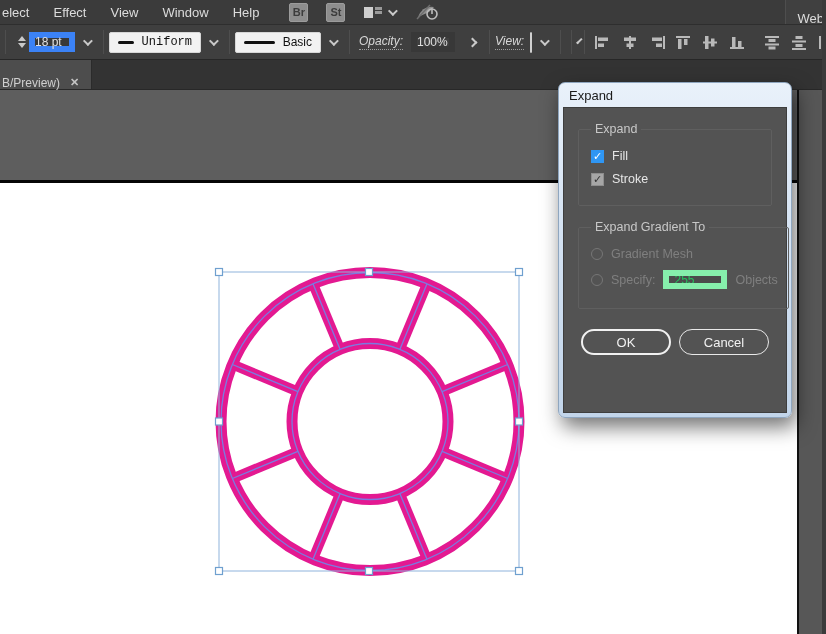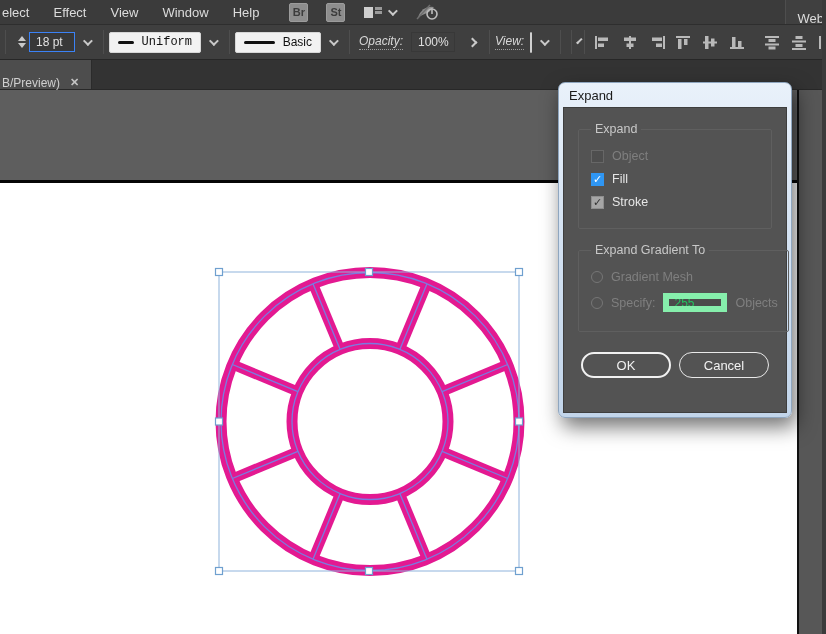--- a/index.html
+++ b/index.html
@@ -24,22 +24,22 @@
 
   
   .controlbar { position:absolute; left:0; top:24px; width:826px; height:36px;
     background:#3f3f3f; border-top:1px solid #2e2e2e; border-bottom:1px solid #272727;
     display:flex; align-items:center; color:#d8d8d8; font-size:12px; }
   .vdiv { width:1px; height:24px; background:#2e2e2e; border-right:1px solid #4e4e4e; margin:0 5px; }
   .stepper { display:flex; flex-direction:column; gap:2px; margin-left:4px; padding:0 3px; }
   .stepper i { width:0; height:0; border-left:4px solid transparent; border-right:4px solid transparent; display:block; }
   .stepper .up { border-bottom:5px solid #c9c9c9; }
   .stepper .dn { border-top:5px solid #c9c9c9; }
-  .field-dark { background:#383838; border:1px solid #3b82f6; color:#e0e0e0;
-    padding:2px 6px; min-width:46px; height:20px; display:flex; align-items:center; }
+  .field-dark { background:#383838; border:6px solid #3b82f6; color:#e0e0e0;
+    padding:2px 0; min-width:46px; height:20px; display:flex; align-items:center; }
   .chev-btn { padding:0 8px; height:20px; display:flex; align-items:center; }
   .white-dd { background:#f2f2f2; border:1px solid #d7d7d7; border-radius:2px; height:21px;
     display:flex; align-items:center; gap:8px; padding:0 8px; color:#111; }
   .stroke-line { width:40px; height:3px; background:#111; border-radius:2px; }
   .dotted-label { border-bottom:1px dotted #9f9f9f; padding-bottom:1px;font-style:italic; }
   .chev-right { width:7px; height:7px; border-right:2px solid #c9c9c9; border-top:2px solid #c9c9c9;
     transform:rotate(45deg); display:inline-block; }
   .style-swatch { width:26px; height:21px; background:#f4f4f4; border:1px solid #d0d0d0; border-radius:2px; }
   .align-row { display:flex; align-items:center; gap:9px; margin-left:4px; }
   .align-row svg { display:block; }
@@ -280,24 +280,20 @@
 
   <div class="dialog">
     <div class="dialog-title">
       <span>Expand</span>
     </div>
     <div class="dialog-body">
 
       <fieldset>
         <legend>Expand</legend>
         <div class="opt-row">
-          <span class="cb disabled"></span>
-          <span class="lbl-dim">Object</span>
-        </div>
-        <div class="opt-row">
           <span class="cb checked-blue"></span>
           <span>Fill</span>
         </div>
         <div class="opt-row">
           <span class="cb checked-gray"></span>
           <span>Stroke</span>
         </div>
       </fieldset>
 
       <fieldset>

